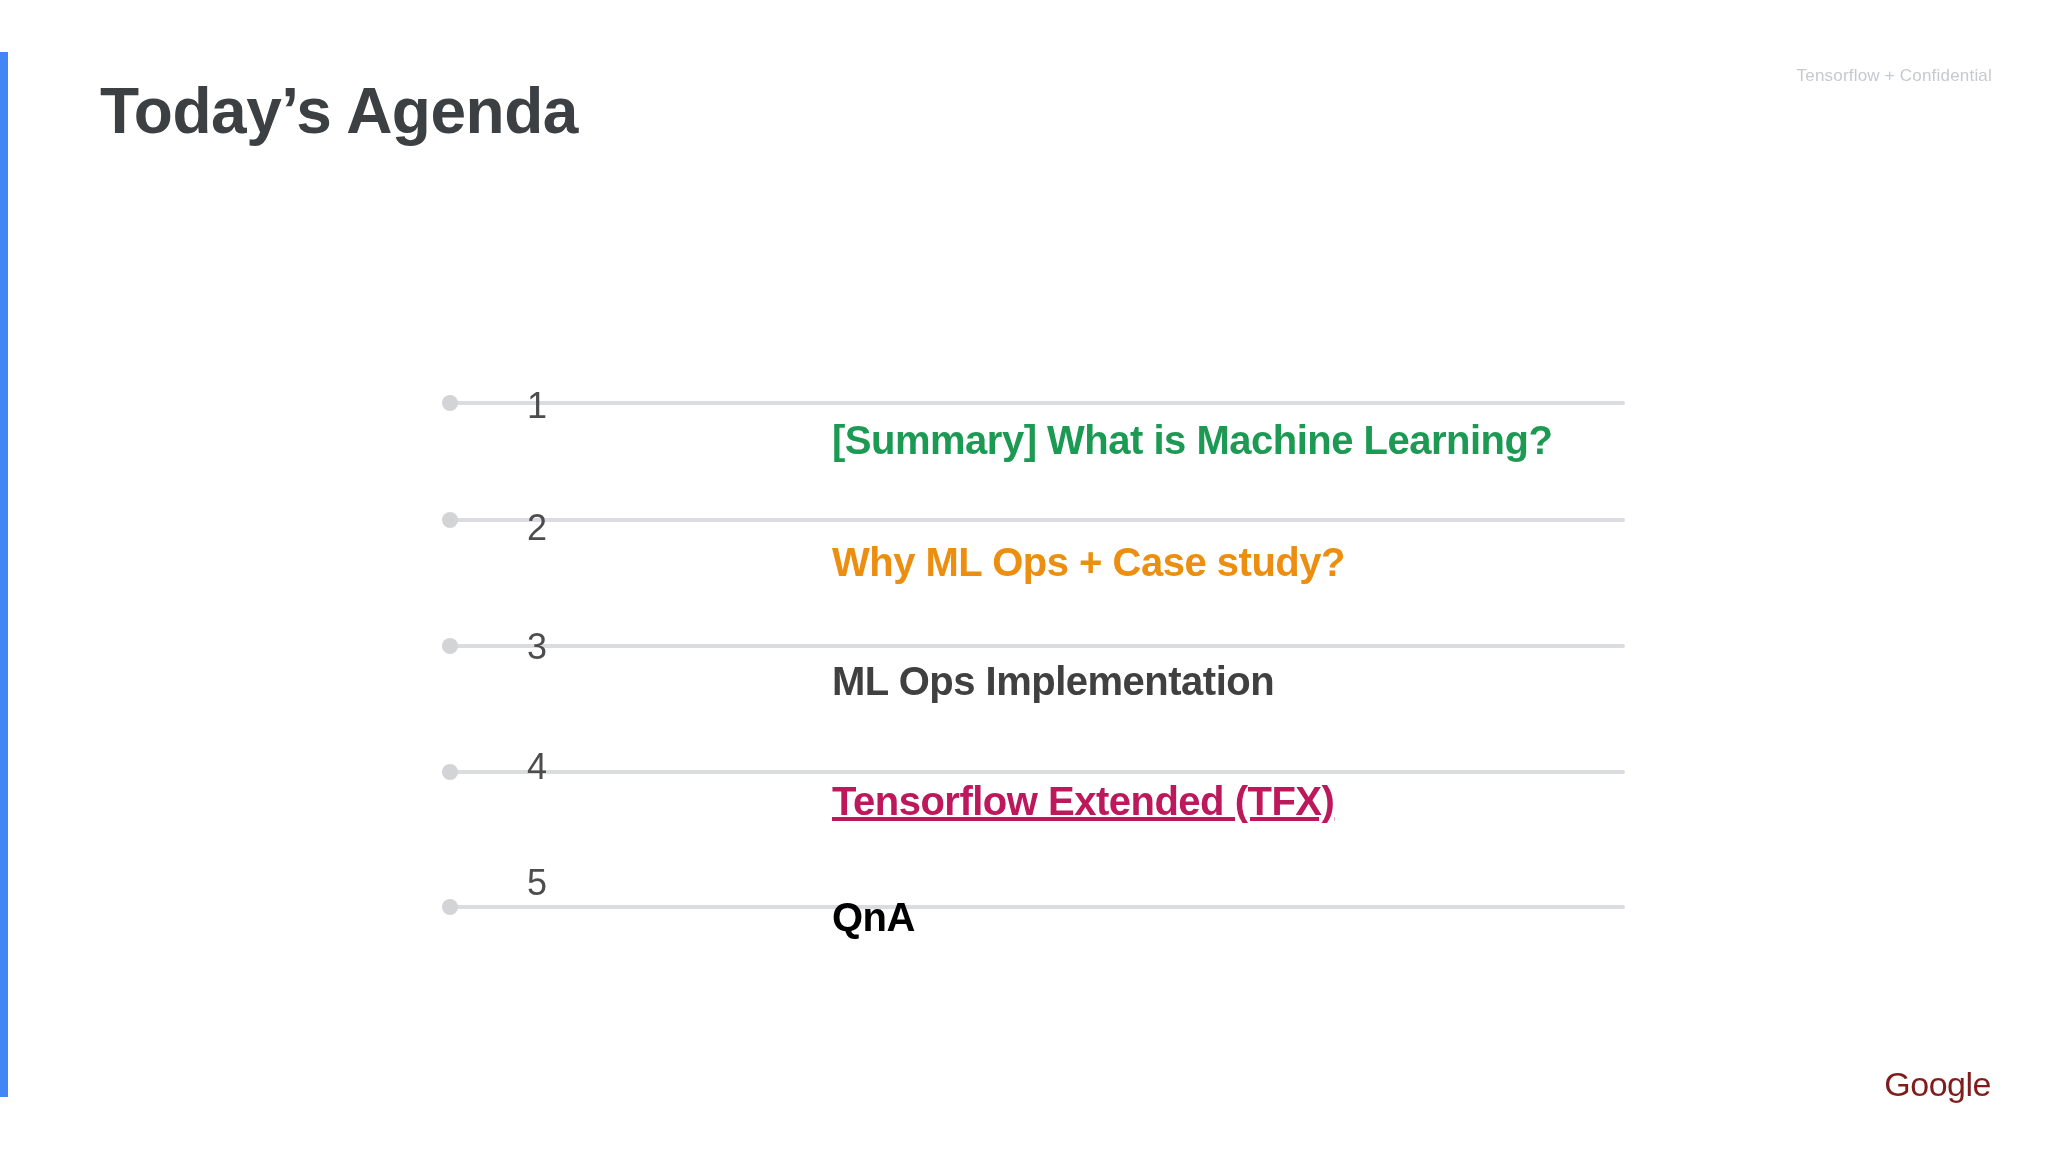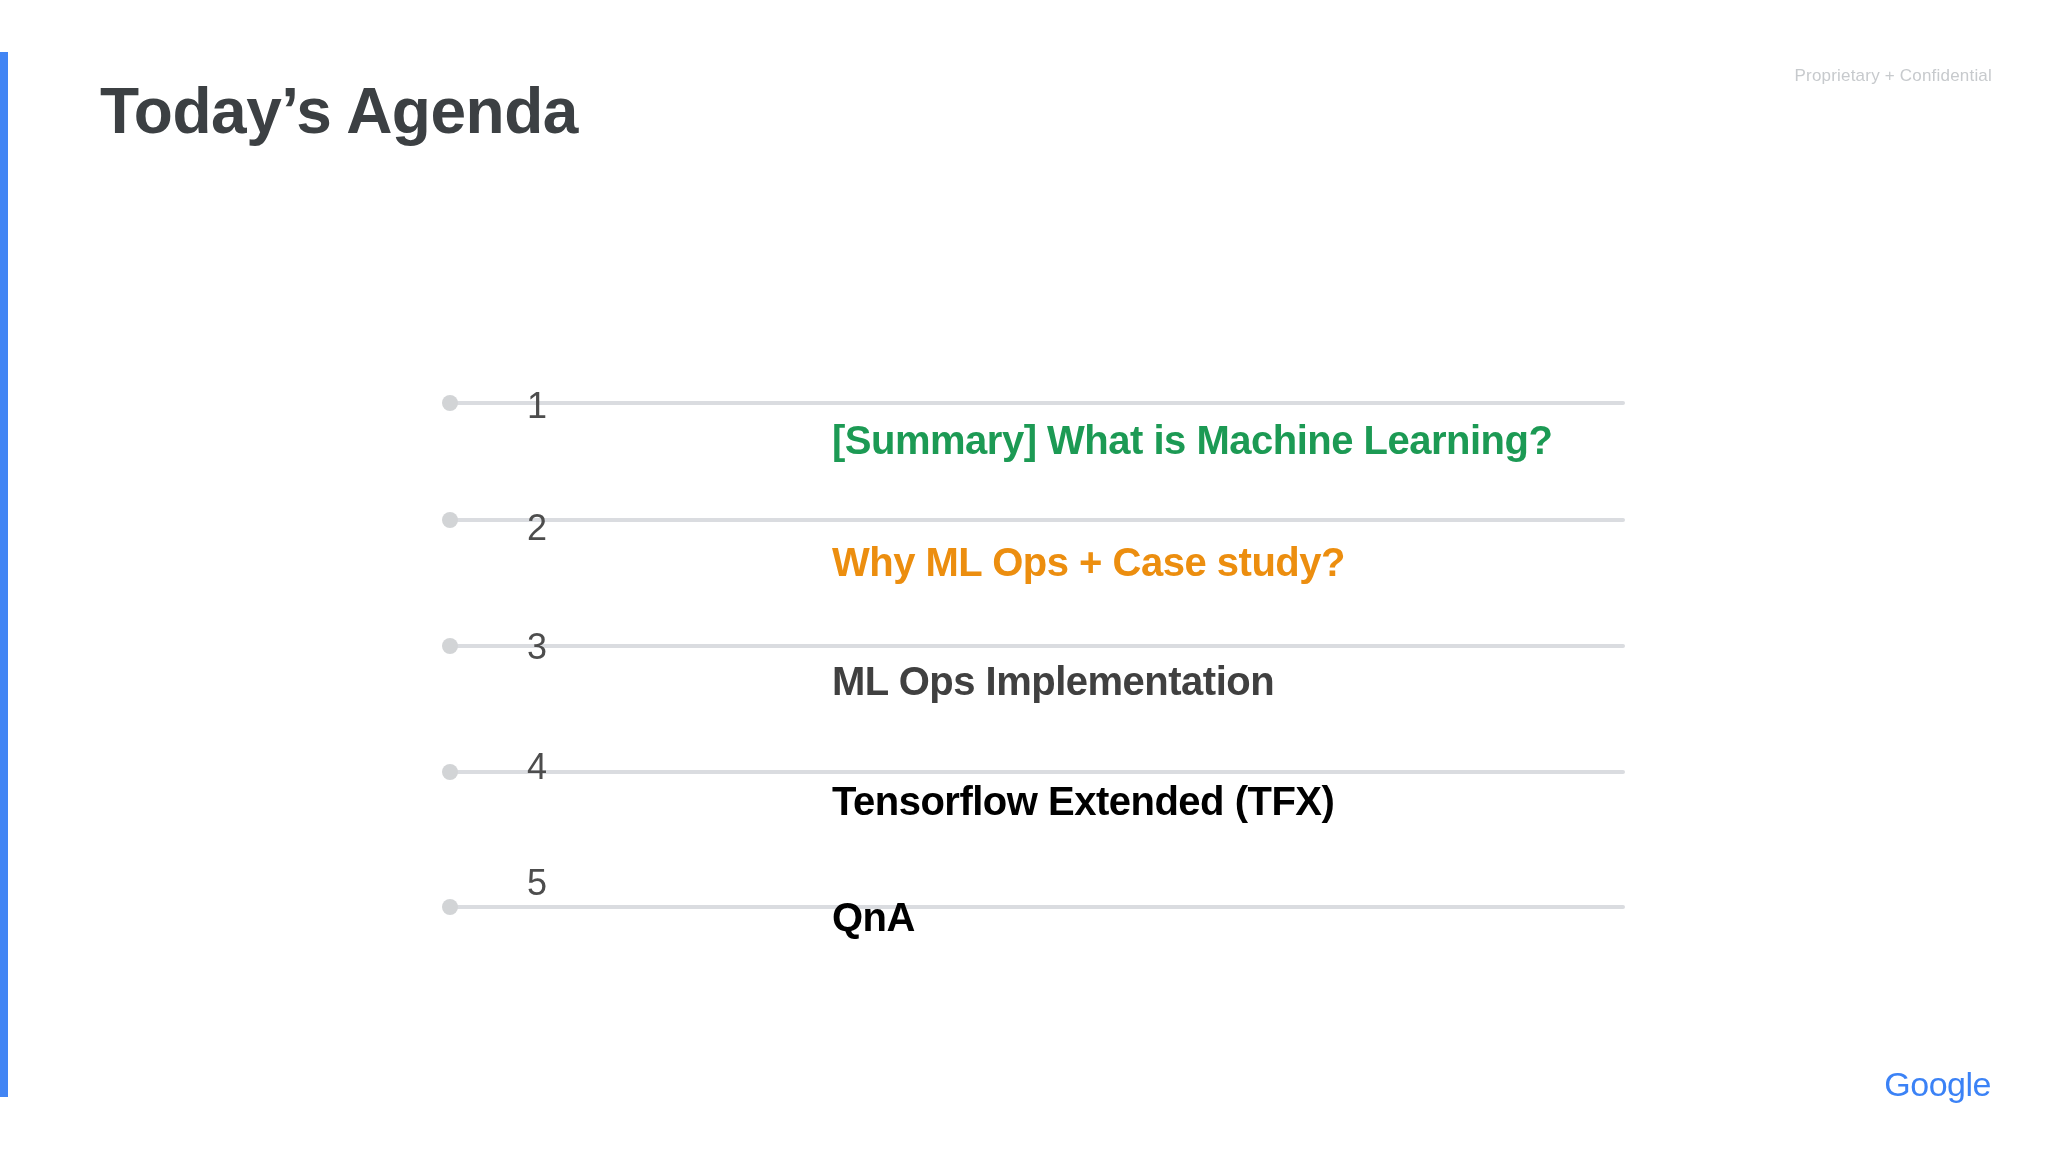--- a/index.html
+++ b/index.html
@@ -89,32 +89,32 @@
   .r3 .line { top: 644px; } .r3 .dot { top: 638px; } .r3 .num, .r3 .label { top: 625px; }
   .r4 .line { top: 770px; } .r4 .dot { top: 764px; } .r4 .num, .r4 .label { top: 745px; }
   .r5 .line { top: 905px; } .r5 .dot { top: 899px; } .r5 .num, .r5 .label { top: 861px; }
 
   
   .google-logo {
     position: absolute;
     right: 57px; top: 1064px;
     font-size: 34px;
     line-height: 40px;
-    color: #3b82f6;
+    color: #7f1d1d;
     letter-spacing: -0.5px;
   }
 </style>
 </head>
 <body>
 
 <div class="slide">
 
   <div class="accent-bar" style="background: rgb(66, 133, 244);"></div>
 
-  <div class="classification">Proprietary + Confidential</div>
+  <div class="classification">Tensorflow + Confidential</div>
 
   <h1 class="title">Today’s Agenda</h1>
 
   <div class="agenda">
 
     <div class="row r1">
       <div class="line" style="background: rgb(218, 220, 224);"></div>
       <span class="dot" style="background: rgb(210, 212, 214);"></span>
       <span class="num" style="color: rgb(77, 77, 77);">1</span>
       <span class="label" style="color: rgb(28, 154, 84);">[Summary] What is Machine Learning?</span>
@@ -131,21 +131,21 @@
       <div class="line" style="background: rgb(218, 220, 224);"></div>
       <span class="dot" style="background: rgb(210, 212, 214);"></span>
       <span class="num" style="color: rgb(77, 77, 77);">3</span>
       <span class="label" style="color: #404040;">ML Ops Implementation</span>
     </div>
 
     <div class="row r4">
       <div class="line" style="background: rgb(218, 220, 224);"></div>
       <span class="dot" style="background: rgb(210, 212, 214);"></span>
       <span class="num" style="color: rgb(77, 77, 77);">4</span>
-      <span class="label" style="color: #000000;">Tensorflow Extended (TFX)</span>
+      <span class="label" style="color: #be185d; text-decoration: underline;">Tensorflow Extended (TFX)</span>
     </div>
 
     <div class="row r5">
       <div class="line" style="background: rgb(218, 220, 224);"></div>
       <span class="dot" style="background: rgb(210, 212, 214);"></span>
       <span class="num" style="color: rgb(77, 77, 77);">5</span>
       <span class="label" style="color: #000000;">QnA</span>
     </div>
 
   </div>

